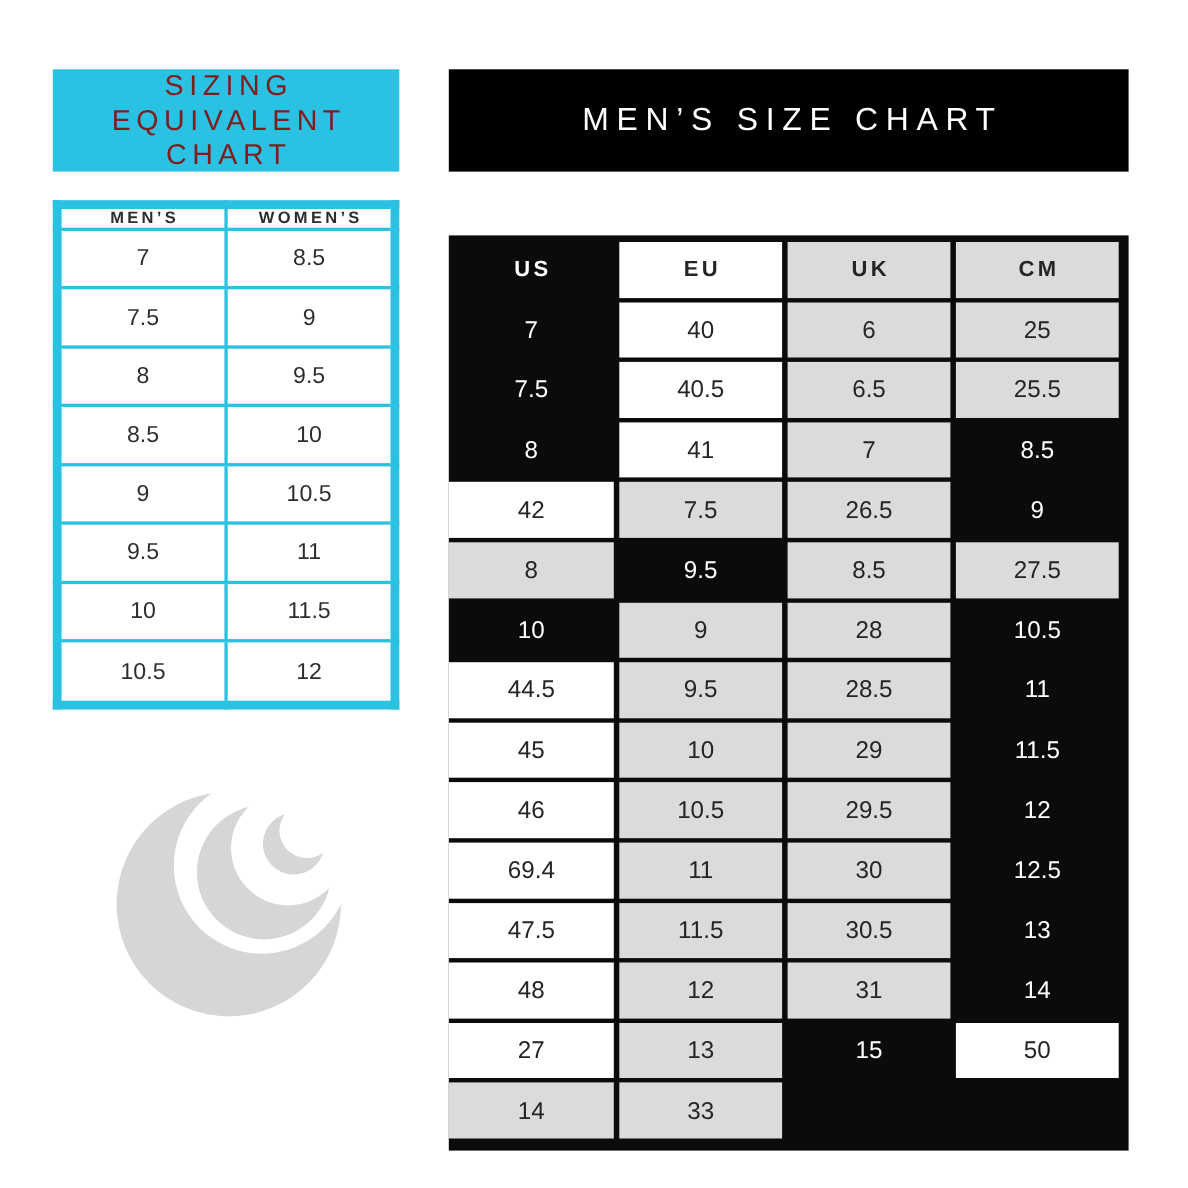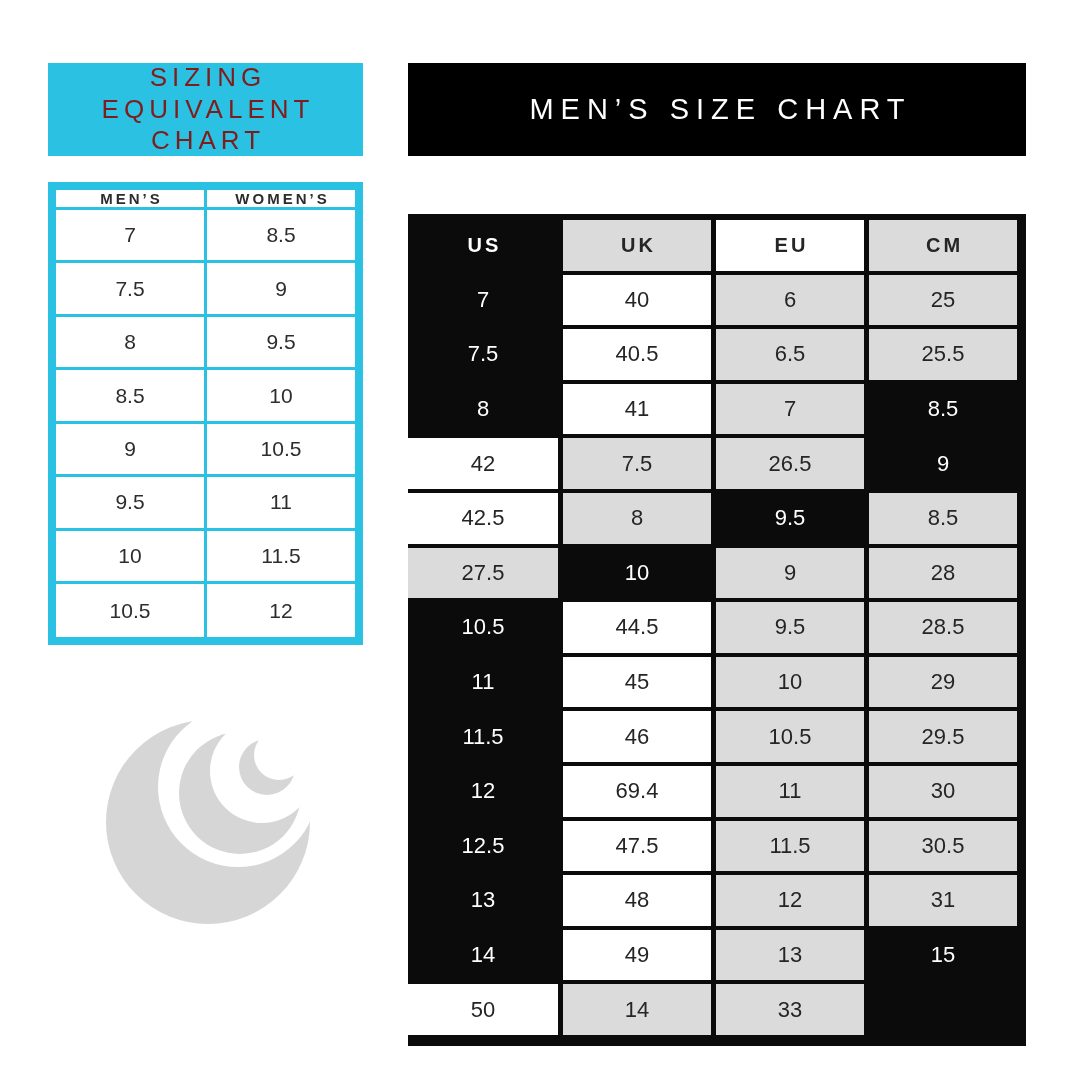--- a/index.html
+++ b/index.html
@@ -110,40 +110,39 @@
             <td>12</td>
           </tr>
         </tbody>
     </table>
   </div>
 
   <div class="mens-title">MEN’S SIZE CHART</div>
 
   <div class="mens-grid" id="mens-grid">
       <div class="c h us">US</div>
+      <div class="c h eu">EU</div>
       <div class="c h uk">UK</div>
-      <div class="c h eu">EU</div>
       <div class="c h cm">CM</div>
       <div class="c us">7</div>
       <div class="c eu">40</div>
       <div class="c uk">6</div>
       <div class="c cm">25</div>
       <div class="c us">7.5</div>
       <div class="c eu">40.5</div>
       <div class="c uk">6.5</div>
       <div class="c cm">25.5</div>
       <div class="c us">8</div>
       <div class="c eu">41</div>
       <div class="c uk">7</div>
       <div class="c us">8.5</div>
       <div class="c eu">42</div>
       <div class="c uk">7.5</div>
       <div class="c cm">26.5</div>
       <div class="c us">9</div>
-      <div class="c eu">42.5</div>
       <div class="c uk">8</div>
       <div class="c us">9.5</div>
       <div class="c uk">8.5</div>
       <div class="c cm">27.5</div>
       <div class="c us">10</div>
       <div class="c uk">9</div>
       <div class="c cm">28</div>
       <div class="c us">10.5</div>
       <div class="c eu">44.5</div>
       <div class="c uk">9.5</div>
@@ -162,21 +161,21 @@
       <div class="c cm">30</div>
       <div class="c us">12.5</div>
       <div class="c eu">47.5</div>
       <div class="c uk">11.5</div>
       <div class="c cm">30.5</div>
       <div class="c us">13</div>
       <div class="c eu">48</div>
       <div class="c uk">12</div>
       <div class="c cm">31</div>
       <div class="c us">14</div>
-      <div class="c eu">49</div>
+      <div class="c eu">27</div>
       <div class="c uk">13</div>
       <div class="c us">15</div>
       <div class="c eu">50</div>
       <div class="c uk">14</div>
       <div class="c cm">33</div>
     </div>
 
   <div class="logo">
     <svg width="212" height="222" viewBox="0 0 212 222">
       <defs>

